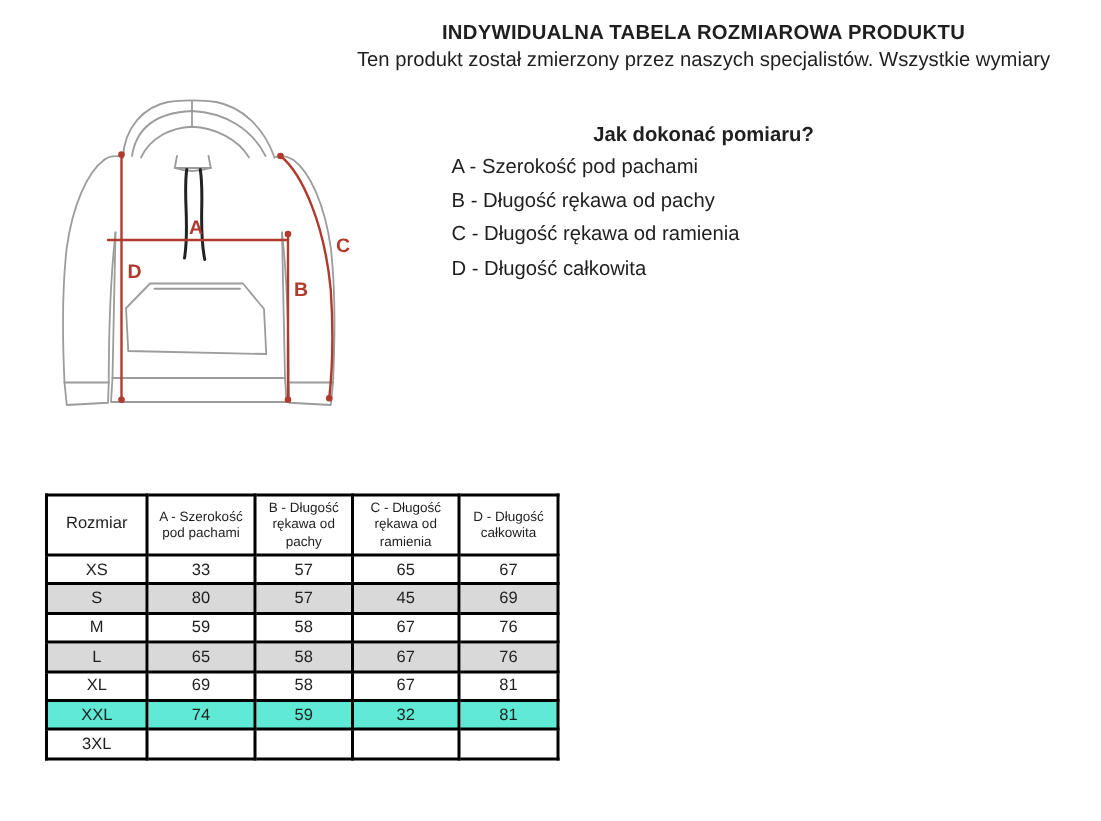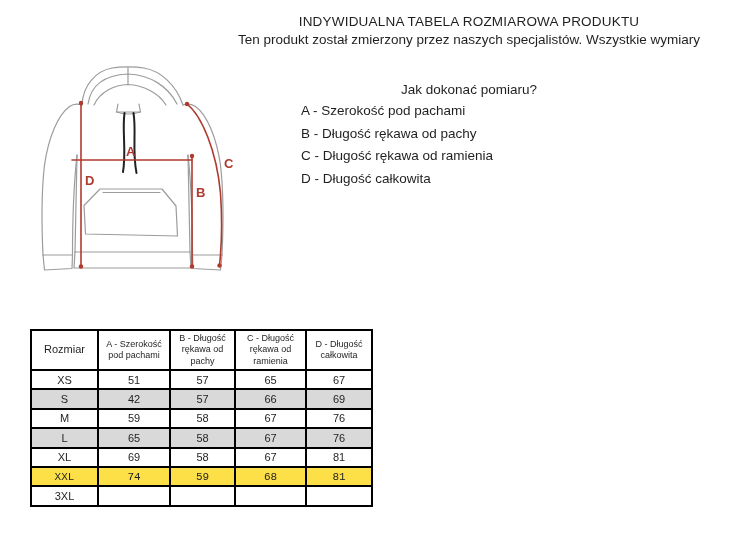--- a/index.html
+++ b/index.html
@@ -17,32 +17,32 @@
   
   .content {
     position: absolute;
     left: 237px;
     top: 14px;
     width: 464px;
     text-align: center;
   }
   .doc-title {
     font-size: 13.5px;
-    font-weight: normal;
+    font-weight: bold;
     letter-spacing: 0.2px;
     margin: 0;
   }
   .intro {
     font-size: 13.5px;
     line-height: 22px;
   }
   .guide-heading {
     margin-top: 31px;
     font-size: 13.5px;
-    font-weight: normal;
+    font-weight: bold;
   }
   .guide-list {
     margin-top: 3px;
     text-align: left;
     padding-left: 64px;
     font-size: 13.5px;
     line-height: 22.5px;
   }
 
   
@@ -180,30 +180,30 @@
         <th class="col-size">Rozmiar</th>
         <th>A - Szerokość pod pachami</th>
         <th>B - Długość rękawa od pachy</th>
         <th>C - Długość rękawa od ramienia</th>
         <th>D - Długość całkowita</th>
       </tr>
     </thead>
     <tbody>
         <tr>
           <td>XS</td>
-          <td>51</td>
+          <td>33</td>
           <td>57</td>
           <td>65</td>
           <td>67</td>
         </tr>
         <tr style="background: rgb(217, 217, 217);">
           <td>S</td>
-          <td>42</td>
+          <td>80</td>
           <td>57</td>
-          <td>66</td>
+          <td>45</td>
           <td>69</td>
         </tr>
         <tr>
           <td>M</td>
           <td>59</td>
           <td>58</td>
           <td>67</td>
           <td>76</td>
         </tr>
         <tr style="background: rgb(217, 217, 217);">
@@ -213,25 +213,25 @@
           <td>67</td>
           <td>76</td>
         </tr>
         <tr>
           <td>XL</td>
           <td>69</td>
           <td>58</td>
           <td>67</td>
           <td>81</td>
         </tr>
-        <tr style="background: #fde047; font-family: Liberation Mono, monospace;">
+        <tr style="background: #5eead4;">
           <td>XXL</td>
           <td>74</td>
           <td>59</td>
-          <td>68</td>
+          <td>32</td>
           <td>81</td>
         </tr>
         <tr>
           <td>3XL</td>
           <td></td>
           <td></td>
           <td></td>
           <td></td>
         </tr>
       </tbody>

